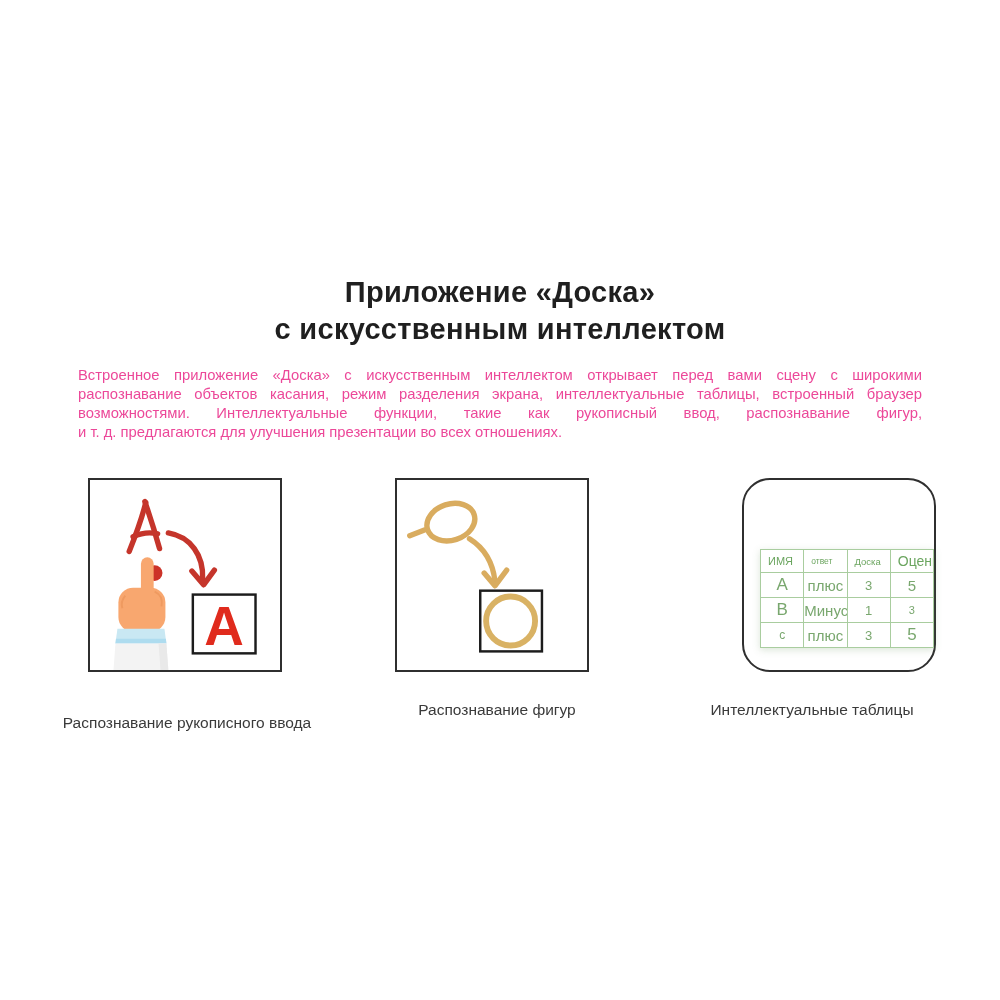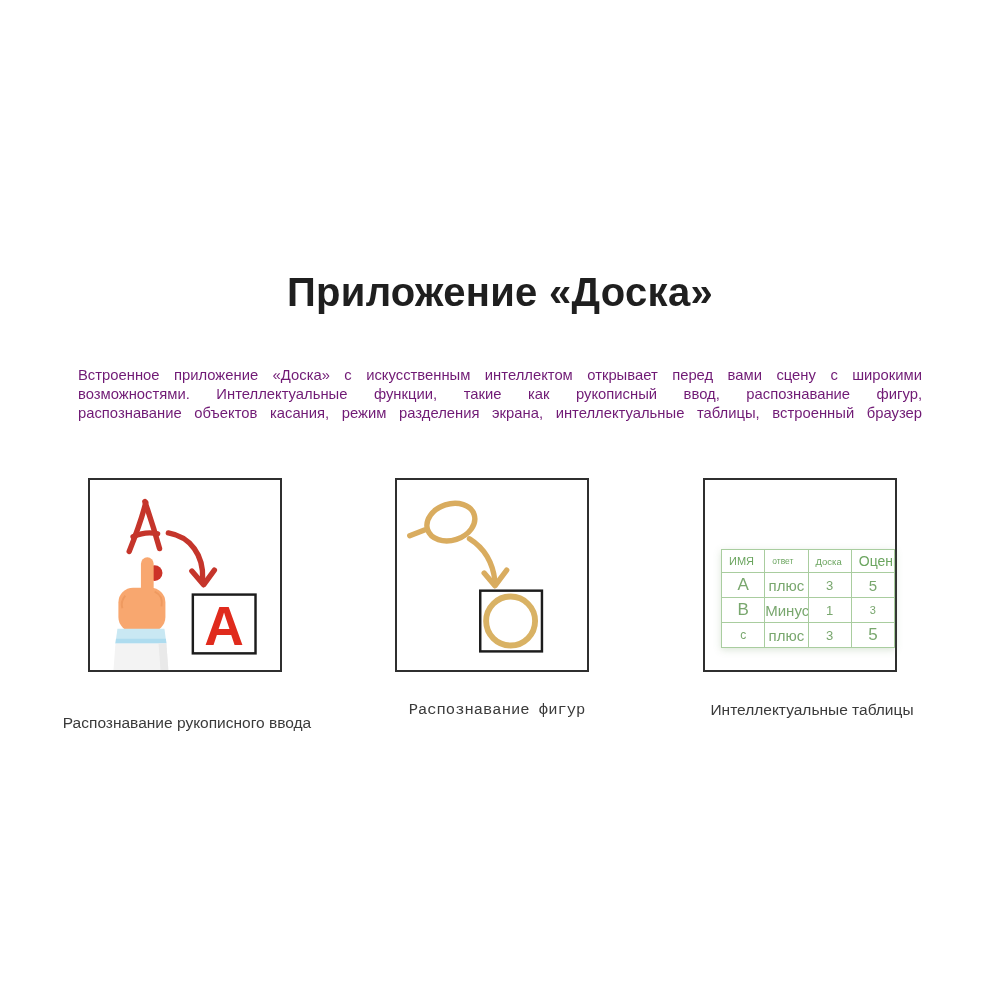--- a/index.html
+++ b/index.html
@@ -7,45 +7,45 @@
   body {
     width: 1000px; height: 1000px;
     background: #ffffff;
     font-family: "Liberation Sans", sans-serif;
     position: relative;
     overflow: hidden;
   }
   .title {
     position: absolute; top: 274px; left: 0; width: 1000px;
     text-align: center;
-    font-size: 40px; line-height: 37px; font-weight: 700;
+    font-size: 29px; line-height: 37px; font-weight: 700;
     color: #1f1f1f; letter-spacing: 0.3px;
   }
   .intro {
     position: absolute; top: 366px; left: 78px; width: 844px;
-    font-size: 14.8px; line-height: 19px; color: #701a75;
+    font-size: 14.8px; line-height: 19px; color: #ec4899;
   }
   .intro .line { text-align: justify; text-align-last: justify; }
   .intro .line.last { text-align: left; text-align-last: left; }
   .feature-box {
     position: absolute; top: 478px;
     width: 194px; height: 194px;
     border: 2px solid #2f2f2f;
     background: #ffffff;
   }
   .feature-box svg { display: block; width: 100%; height: 100%; }
   #box-handwriting { left: 88px; }
   #box-shapes { left: 395px; }
-  #box-tables { left: 703px; }
+  #box-tables { left: 742px; border-radius: 28px; }
   .caption {
     position: absolute; top: 701px; width: 340px;
     text-align: center; font-size: 15.5px; color: #3a3a3a;
   }
   #caption-handwriting { left: 17px; margin-top: 13px; }
-  #caption-shapes { left: 327px; font-family: Liberation Mono, monospace; }
+  #caption-shapes { left: 327px; }
   #caption-tables { left: 642px; }
   .smart-table-wrap {
     position: absolute; left: 16px; top: 69px; width: 174px;
     background: #fdfffd;
     box-shadow: 0 2px 7px rgba(110, 150, 100, 0.25);
   }
   table.smart-table {
     width: 100%; border-collapse: collapse; table-layout: fixed;
     background: #ffffff;
   }
@@ -66,26 +66,28 @@
   .c-n13    { font-size: 13px; }
   .c-n15    { font-size: 15px; }
   .c-n11    { font-size: 11px; }
   .c-n17    { font-size: 17px; }
 </style>
 </head>
 <body>
 
 <div class="title">
   <div>Приложение «Доска»</div>
+  <div>с искусственным интеллектом</div>
 </div>
 
 <div class="intro">
   <div class="line">Встроенное приложение «Доска» с искусственным интеллектом открывает перед вами сцену с широкими</div>
+  <div class="line">распознавание объектов касания, режим разделения экрана, интеллектуальные таблицы, встроенный браузер</div>
   <div class="line">возможностями. Интеллектуальные функции, такие как рукописный ввод, распознавание фигур,</div>
-  <div class="line">распознавание объектов касания, режим разделения экрана, интеллектуальные таблицы, встроенный браузер</div>
+  <div class="line last">и т. д. предлагаются для улучшения презентации во всех отношениях.</div>
 </div>
 
 <div class="feature-box" id="box-handwriting">
   <svg viewBox="0 0 194 194">
 
     <g fill="none" stroke="#c5352b" stroke-width="5.5" stroke-linecap="round">
       <path d="M57,23 Q52,43 40,73"></path>
       <path d="M56,22 Q64,45 71,70"></path>
       <path d="M44,58 Q57,52 69,55"></path>
     </g>

